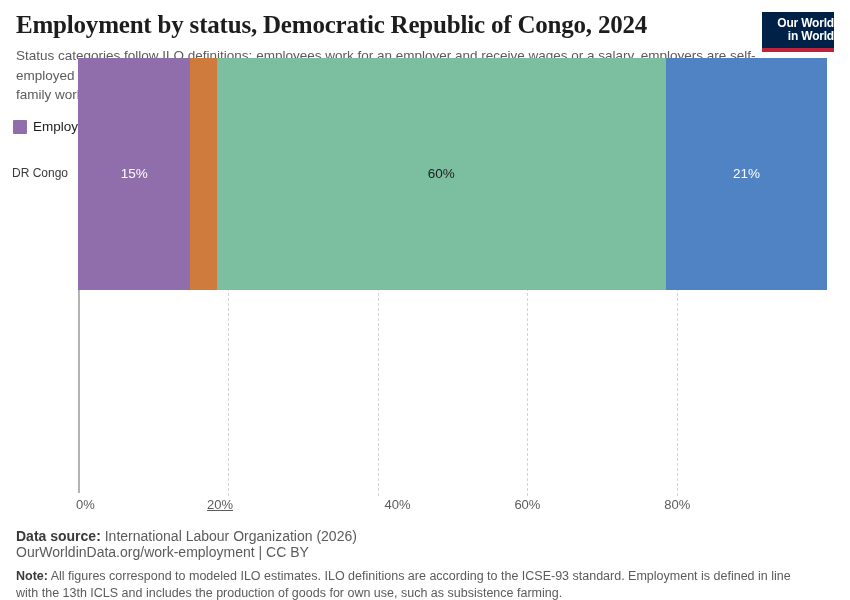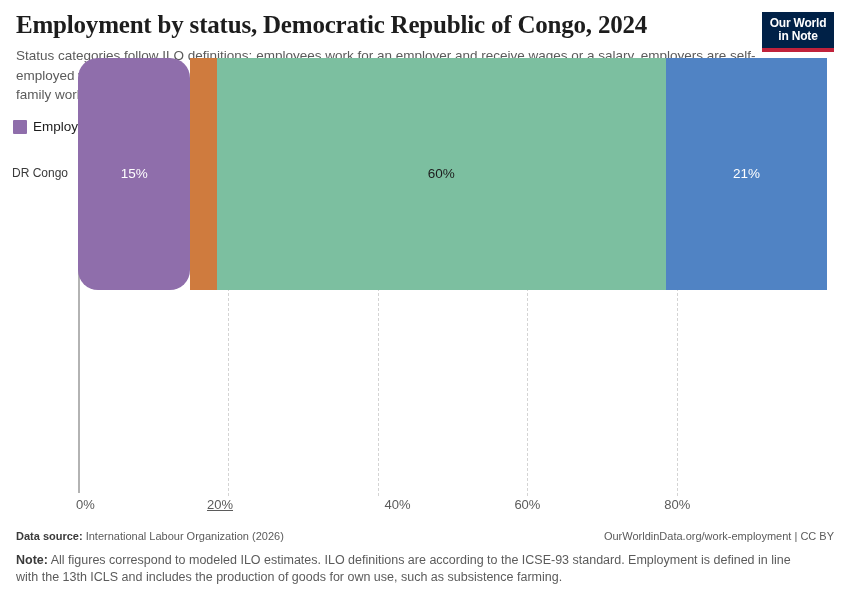--- a/index.html
+++ b/index.html
@@ -53,21 +53,21 @@
     position: absolute;
     right: 16px;
     top: 12px;
     width: 72px;
     height: 40px;
     background: #002147;
     border-bottom: 4px solid #c0223b;
     box-sizing: border-box;
     display: flex;
     flex-direction: column;
-    align-items: center;
+    align-items: flex-end;
     justify-content: center;
     padding-bottom: 1px;
   }
   .owid-logo span {
     display: block;
     color: #ffffff;
     font-family: "Liberation Sans", sans-serif;
     font-weight: 700;
     font-size: 12px;
     line-height: 13px;
@@ -179,23 +179,24 @@
   .footer {
     position: absolute;
     left: 16px;
     right: 16px;
     top: 528px;
   }
   .footer-line1 {
     display: flex;
     justify-content: space-between;
     align-items: baseline;
-    font-size: 11px;
+    font-size: 14px;
     color: #5b5b5b;
     line-height: 16px;
+    flex-direction: column;
   }
   .footer-left strong, .footer-note strong {
     color: #3a3a3a;
     font-weight: 700;
   }
   .footer-note {
     margin-top: 8px;
     font-size: 12.5px;
     line-height: 16.5px;
     color: #5b5b5b;
@@ -211,21 +212,21 @@
 
 <div class="page">
 
   <div class="header">
     <h1 class="chart-title">Employment by status, Democratic Republic of Congo, 2024</h1>
     <p class="chart-subtitle">Status categories follow ILO definitions: employees work for an employer and receive wages or a salary, employers are self-employed workers with staff, independent own-account workers are self-employed workers without staff, and contributing family workers are self-employed workers in a household business or farm.</p>
   </div>
 
   <div class="owid-logo">
     <span>Our World</span>
-    <span>in Note</span>
+    <span>in World</span>
   </div>
 
   <div class="legend" id="legend">
       <div class="legend-item">
         <span class="legend-swatch" style="background: rgb(143, 110, 171);"></span>
         <span class="legend-label">Employees</span>
       </div>
       <div class="legend-item">
         <span class="legend-swatch" style="background: rgb(207, 123, 62);"></span>
         <span class="legend-label">Employers</span>
@@ -242,21 +243,21 @@
 
   <div class="chart-area" id="chart-area">
       <div class="gridline" style="left: 227.8px;"></div>
       <div class="gridline" style="left: 377.6px;"></div>
       <div class="gridline" style="left: 527.4px;"></div>
       <div class="gridline" style="left: 677.2px;"></div>
     </div>
   <div class="y-axis-line"></div>
   <div class="row-label">DR Congo</div>
   <div class="bar-row" id="bar-row">
-      <div class="segment" style="background: rgb(143, 110, 171); width: 15%; border-radius: 20px;">
+      <div class="segment" style="background: rgb(143, 110, 171); width: 15%;">
         <span class="segment-label" style="color: rgb(255, 255, 255);">15%</span>
       </div>
       <div class="segment" style="background: rgb(207, 123, 62); width: 3.5%;"></div>
       <div class="segment" style="background: rgb(124, 191, 160); width: 60%;">
         <span class="segment-label" style="color: rgb(29, 29, 29);">60%</span>
       </div>
       <div class="segment" style="background: rgb(80, 131, 196); width: 21.5%; justify-content: center;">
         <span class="segment-label" style="color: rgb(255, 255, 255);">21%</span>
       </div>
     </div>

